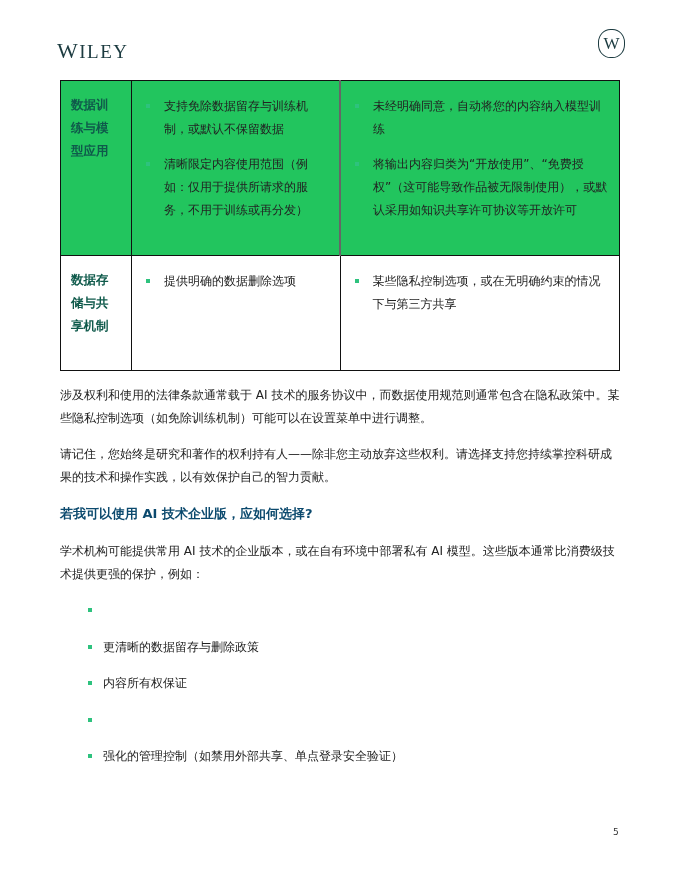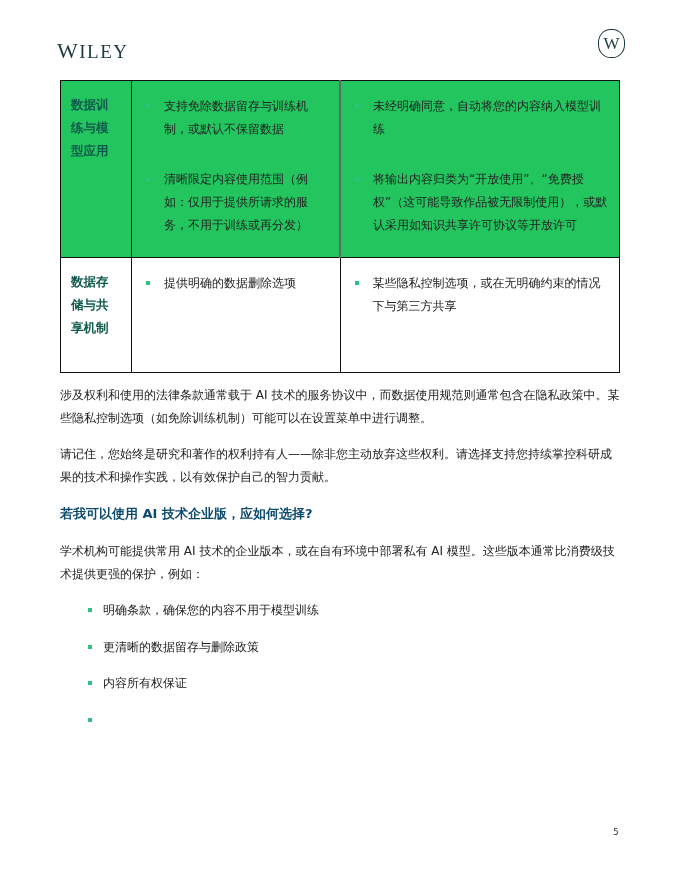--- a/index.html
+++ b/index.html
@@ -31,21 +31,21 @@
     tr.row-shaded td { background: #22c55e; }
     td.label-cell {
       width: 60px; padding: 12px 0 0 10px !important;
       color: #0f5a4b; font-weight: bold; font-size: 12.5px; line-height: 23px;
     }
     td.col-good { width: 207px; }
     tr.row-shaded td.col-good { border-right: 2px solid #666; }
     td.col-bad { }
     .cell-inner { padding: 14px 10px 10px 32px; }
     .bullet-item {
-      position: relative; line-height: 23px; margin-bottom: 27px;
+      position: relative; line-height: 23px; margin-bottom: 12px;
       font-size: 12px;
     }
     .bullet-item:last-child { margin-bottom: 10px; }
     .bullet-item .dot {
       position: absolute; left: -18px; top: 9px; width: 4px; height: 4px;
       background: #2ec27e;
     }
     .row1 td { height: 162px; }
     .row2 td { height: 102px; }
     .para {
@@ -121,19 +121,20 @@
   </table>
 
 <div class="para" style="top:384px;">涉及权利和使用的法律条款通常载于 AI 技术的服务协议中，而数据使用规范则通常包含在隐私政策中。某些隐私控制选项（如免除训练机制）可能可以在设置菜单中进行调整。</div>
 <div class="para" style="top:443px;">请记住，您始终是研究和著作的权利持有人——除非您主动放弃这些权利。请选择支持您持续掌控科研成果的技术和操作实践，以有效保护自己的智力贡献。</div>
 
 <div class="heading">若我可以使用 AI 技术企业版，应如何选择?</div>
 
 <div class="para" style="top:540px;">学术机构可能提供常用 AI 技术的企业版本，或在自有环境中部署私有 AI 模型。这些版本通常比消费级技术提供更强的保护，例如：</div>
 
 <div class="list">
-  <div class="li"><span class="dot"></span><span>明确条款，确保您的内容不用于模型训练</span></div>
+  <div class="li"><span class="dot"></span></div>
   <div class="li"><span class="dot"></span><span>更清晰的数据留存与删除政策</span></div>
   <div class="li"><span class="dot"></span><span>内容所有权保证</span></div>
   <div class="li"><span class="dot"></span></div>
+  <div class="li"><span class="dot"></span><span>强化的管理控制（如禁用外部共享、单点登录安全验证）</span></div>
 </div>
 
 <div class="page-num">5</div>
 
 </body></html>

